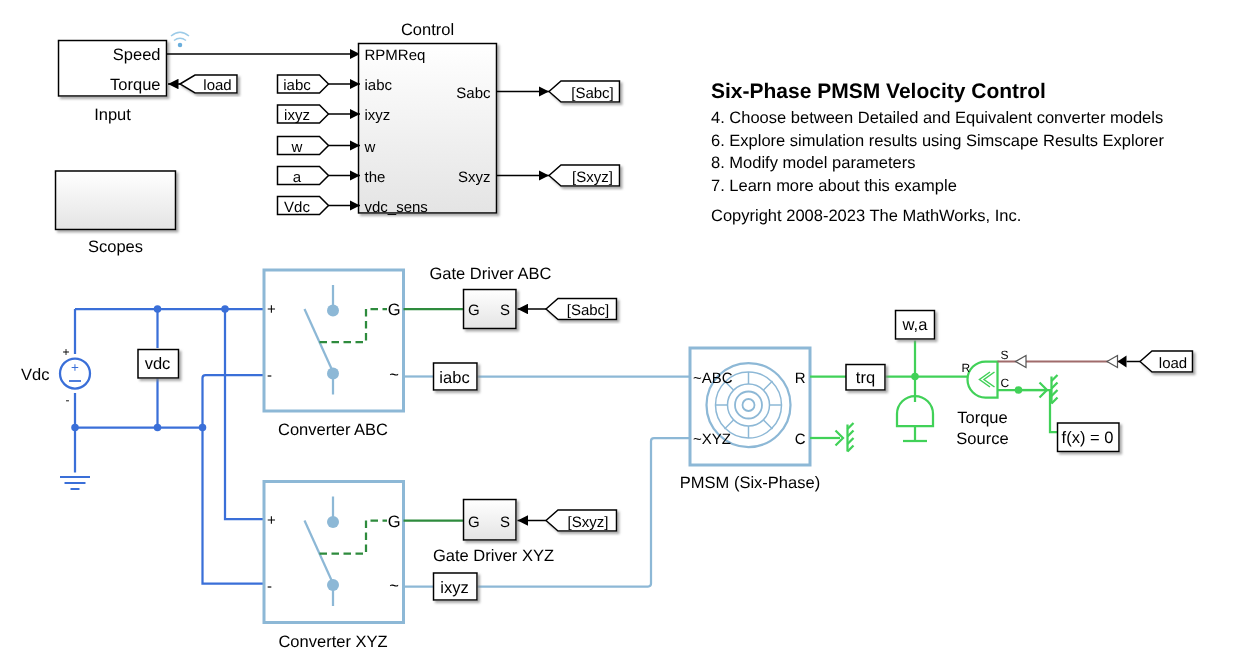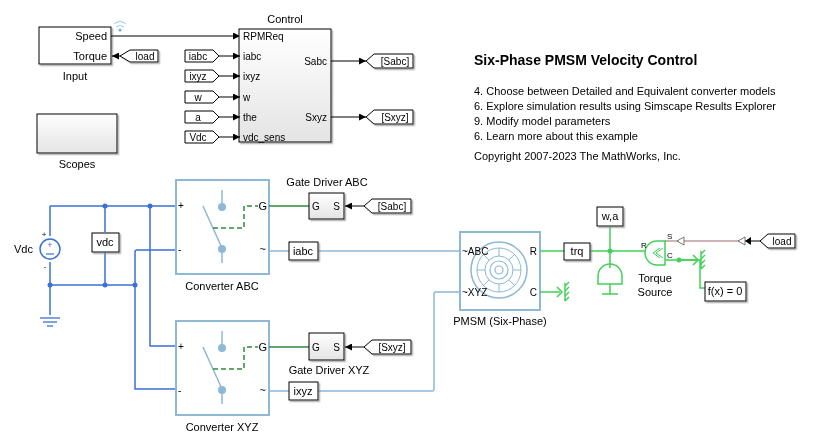--- a/index.html
+++ b/index.html
@@ -3,21 +3,21 @@
 <meta charset="utf-8">
 <style>
   html, body { margin:0; padding:0; background:#ffffff; }
   body { width:834px; height:445px; position:relative; overflow:hidden;
          font-family:"Liberation Sans", sans-serif; color:#000; }
   svg#canvas { position:absolute; left:0; top:0; }
   .lbl { font-family:"Liberation Sans", sans-serif; font-size:11px; fill:#000; }
   .lbl-sm { font-family:"Liberation Sans", sans-serif; font-size:10px; fill:#000; }
   .lbl-xs { font-family:"Liberation Sans", sans-serif; font-size:8px; fill:#000; }
   .anno { position:absolute; left:474px; top:52px; width:360px; font-family:"Liberation Sans", sans-serif; }
-  .anno .title { font-size:14px; font-weight:bold; margin-bottom:16px; }
+  .anno .title { font-size:14px; font-weight:bold; margin-bottom:4px; }
   .anno .item { font-size:11px; line-height:15px; }
   .anno .copy { font-size:11px; margin-top:6px; }
 </style>
 </head>
 <body>
 
 <svg id="canvas" width="834" height="445" viewBox="0 0 834 445">
   <defs>
     <linearGradient id="gBlock" x1="0" y1="0" x2="0" y2="1">
       <stop offset="0" stop-color="#ffffff"></stop>
@@ -315,16 +315,16 @@
   <g>
     <rect x="705" y="282" width="41" height="19" fill="#fff" stroke="#000" stroke-width="1" filter="url(#shadow)"></rect>
     <text class="lbl" x="725" y="295" text-anchor="middle">f(x) = 0</text>
   </g>
 </svg>
 
 <div class="anno">
   <div class="title">Six-Phase PMSM Velocity Control</div>
   <div class="item">4. Choose between Detailed and Equivalent converter models</div>
   <div class="item">6. Explore simulation results using Simscape Results Explorer</div>
-  <div class="item">9. Modify model parameters</div>
-  <div class="item">6. Learn more about this example</div>
-  <div class="copy">Copyright 2007-2023 The MathWorks, Inc.</div>
+  <div class="item">8. Modify model parameters</div>
+  <div class="item">7. Learn more about this example</div>
+  <div class="copy">Copyright 2008-2023 The MathWorks, Inc.</div>
 </div>
 
 </body></html>

